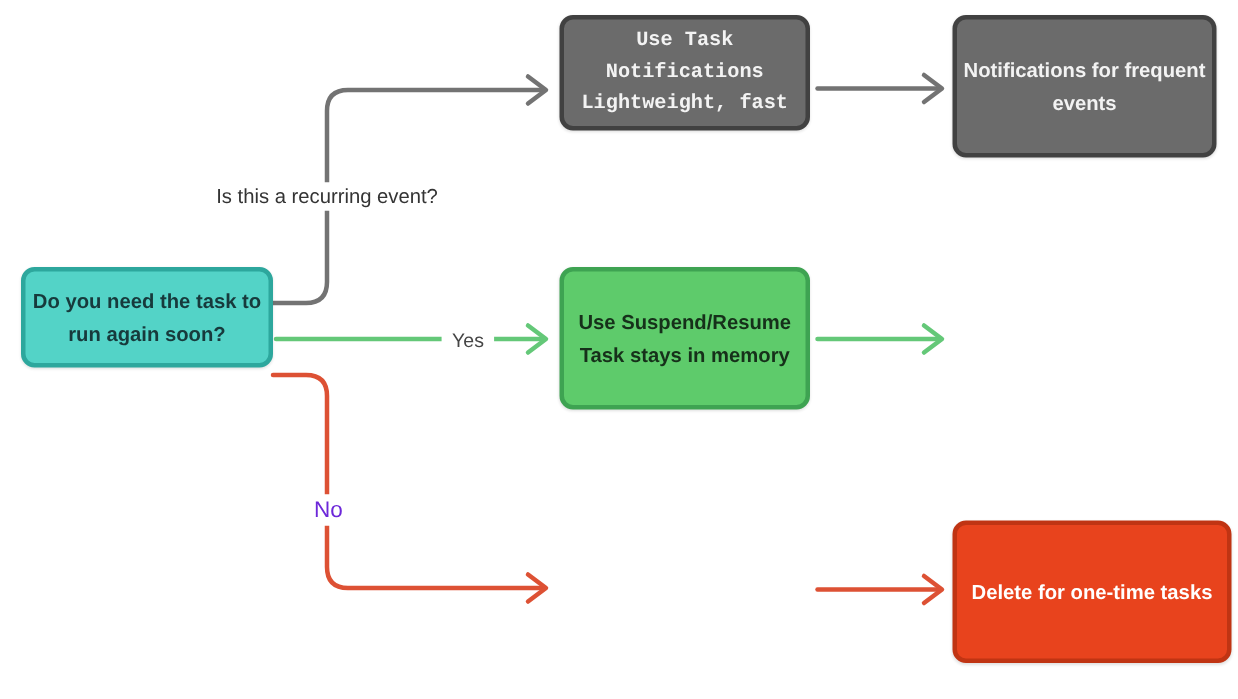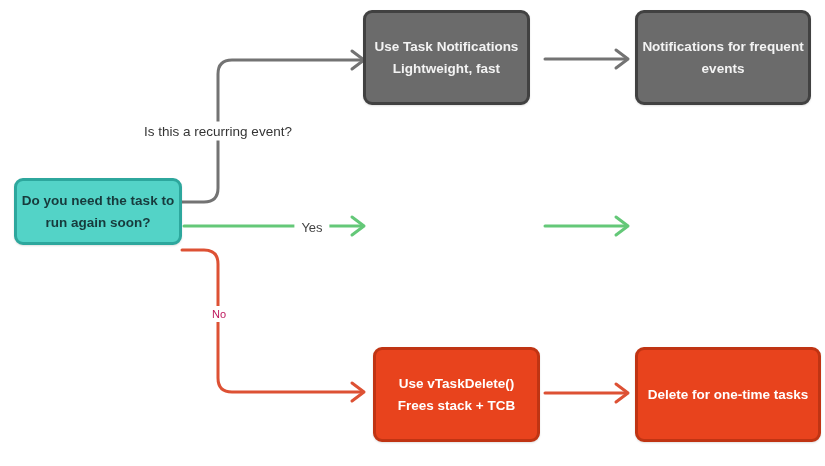--- a/index.html
+++ b/index.html
@@ -19,34 +19,34 @@
     padding:0 4px;
   }
   .node .node-text { white-space:pre-line; }
 
   .teal  { background:#53d3c7; border-color:#2da79d; color:#173a3c; font-weight:700; }
   .gray  { background:#6b6b6b; border-color:#414141; color:#f3f3f3; }
   .green { background:#5ecb6b; border-color:#3ea352; color:#16301a; }
   .red   { background:#e8431d; border-color:#c03413; color:#ffffff; }
 
   .pos-decision { left:14px;  top:178px; width:168px; height:67px; }
-  .pos-act-1    { left:363px; top:10px;  width:167px; height:95px; }
+  .pos-act-1    { left:373px; top:10px;  width:167px; height:77px;font-family:Liberation Mono, monospace; }
   .pos-out-1    { left:635px; top:10px;  width:176px; height:95px; }
   .pos-act-2    { left:373px; top:178px; width:167px; height:95px; }
   .pos-out-2    { left:635px; top:178px; width:170px; height:95px; }
   .pos-act-3    { left:373px; top:347px; width:167px; height:95px; }
   .pos-out-3    { left:635px; top:347px; width:186px; height:95px; }
 
   .lbl {
     position:absolute; z-index:2; transform:translate(-50%,-50%);
     background:#ffffff; padding:2px 7px; white-space:nowrap;
   }
   .lbl-question { left:218px; top:131px; font-size:13.5px; font-weight:400; color:#343434; }
   .lbl-yes      { left:277px; top:227px; font-size:13px; color:#454545;margin-left:35px; }
-  .lbl-no       { left:219px; top:314px; font-size:11px; color:#be185d; }
+  .lbl-no       { left:219px; top:340px; font-size:15px; color:#6d28d9; }
 </style>
 </head>
 <body>
 
 <div class="canvas">
 
   <svg class="connectors" width="825" height="466" viewBox="0 0 825 466">
     <g stroke="#737373">
       <path d="M182 202 H204 Q218 202 218 188 V74 Q218 60 232 60 H361"></path>
       <path d="M352 51 L364 60 L352 69"></path>
@@ -84,22 +84,22 @@
 
   <div class="node gray pos-act-1">
     <span class="node-text">Use Task Notifications
 Lightweight, fast</span>
   </div>
   <div class="node gray pos-out-1">
     <span class="node-text">Notifications for frequent
 events</span>
   </div>
 
+  <div class="node green pos-act-2">
+    <span class="node-text">Use Suspend/Resume
+Task stays in memory</span>
+  </div>
 
-  <div class="node red pos-act-3">
-    <span class="node-text">Use vTaskDelete()
-Frees stack + TCB</span>
-  </div>
   <div class="node red pos-out-3">
     <span class="node-text">Delete for one-time tasks</span>
   </div>
 
 </div>
 
 </body></html>

